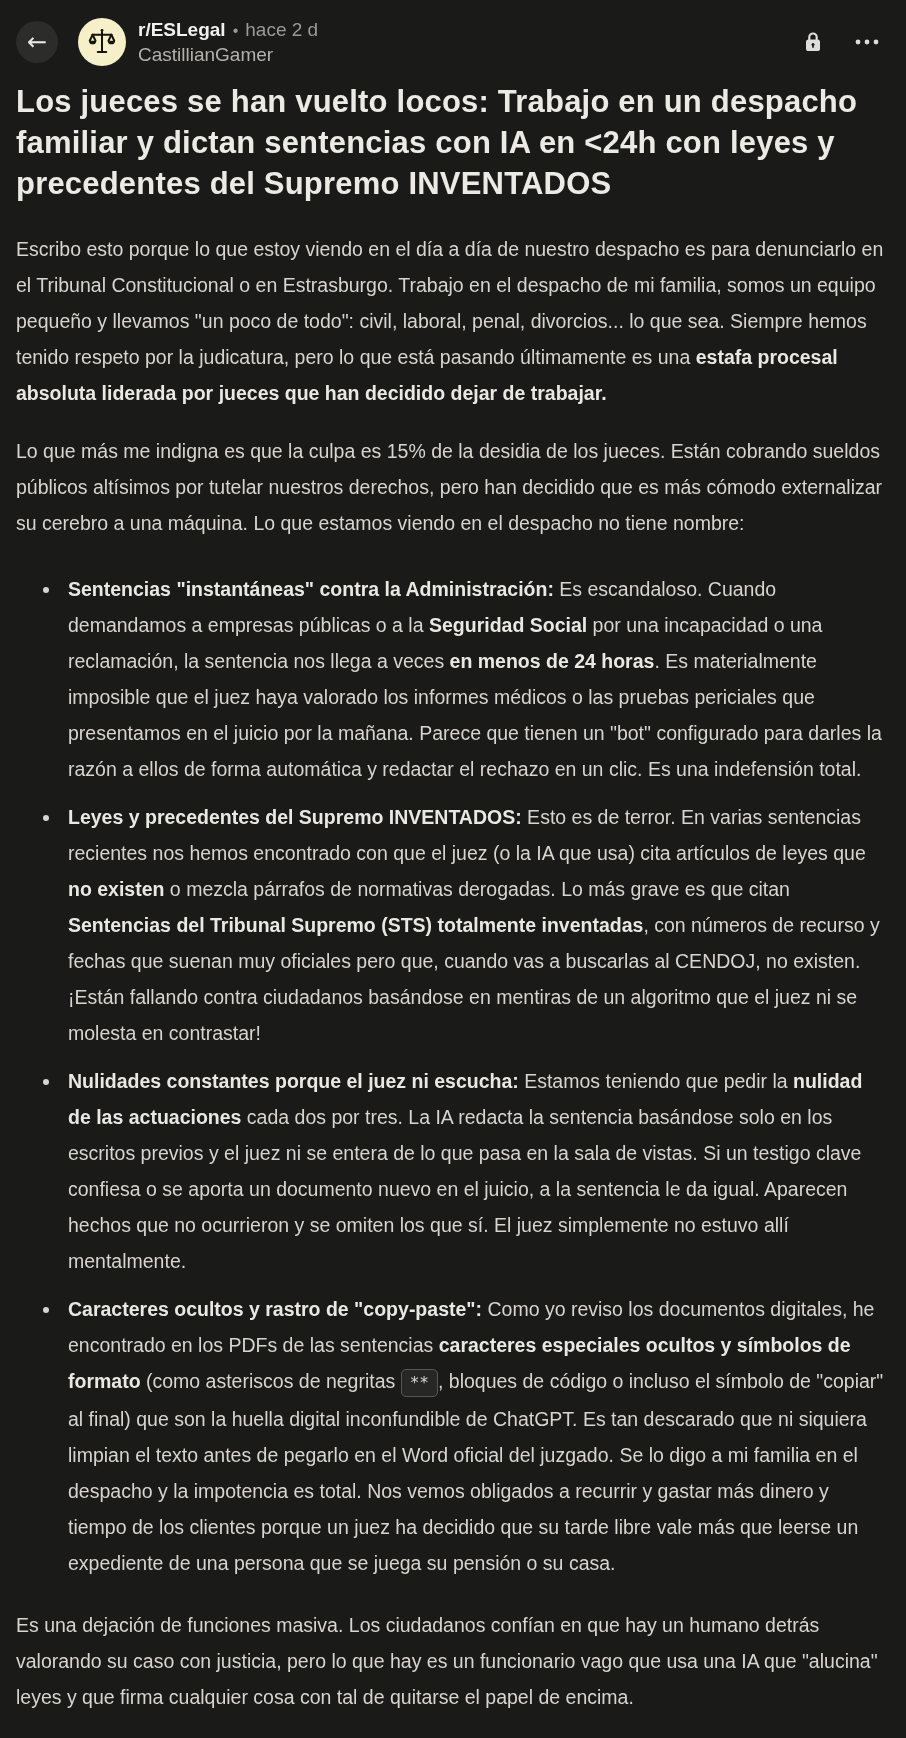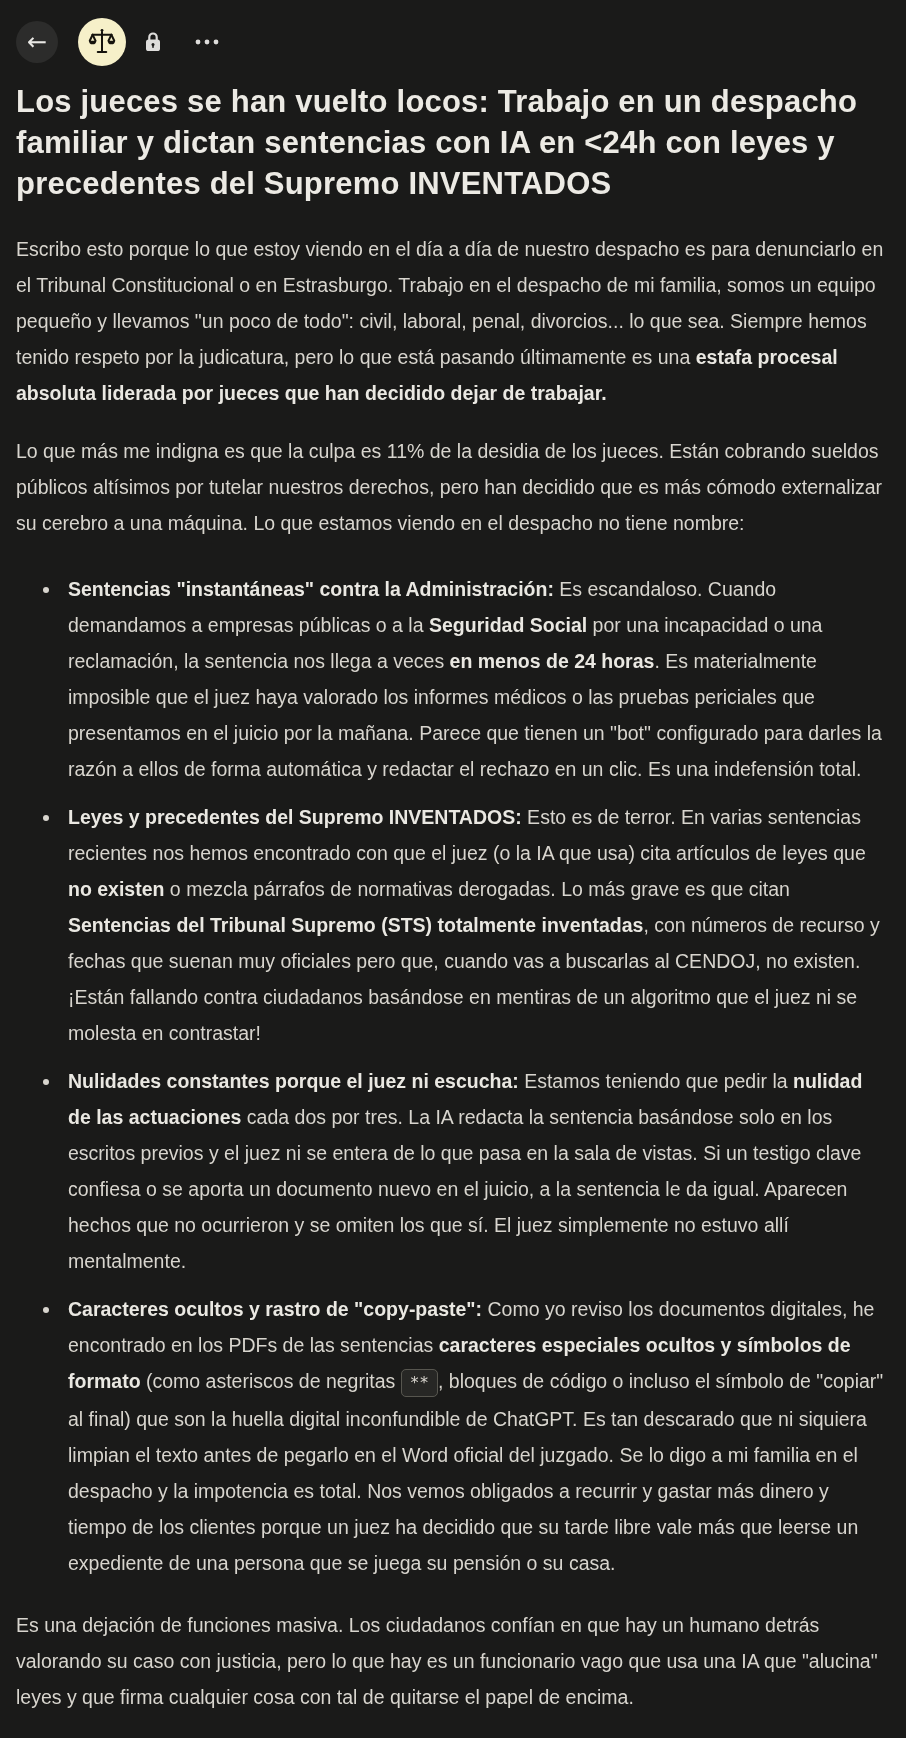--- a/index.html
+++ b/index.html
@@ -147,20 +147,28 @@
           <line x1="4.5" y1="6.2" x2="2.2" y2="11"></line>
           <line x1="4.5" y1="6.2" x2="6.8" y2="11"></line>
           <path d="M1.6 11 A 2.9 2.9 0 0 0 7.4 11 Z" fill="#15130d" stroke="none"></path>
           <line x1="19.5" y1="6.2" x2="17.2" y2="11"></line>
           <line x1="19.5" y1="6.2" x2="21.8" y2="11"></line>
           <path d="M16.6 11 A 2.9 2.9 0 0 0 22.4 11 Z" fill="#15130d" stroke="none"></path>
         </svg>
       </span>
     </div>
 
+    <div class="header-meta">
+      <div class="meta-line1">
+        <span class="subreddit">r/ESLegal</span>
+        <span class="meta-sep">•</span>
+        <span class="post-time">hace 2 d</span>
+      </div>
+      <span class="author">CastillianGamer</span>
+    </div>
 
     <div class="header-actions">
       <span class="icon-btn">
         <svg width="22" height="24" viewBox="0 0 22 24" fill="#dedddb">
           <path d="M6.2 10 L6.2 7.2 A4.8 4.8 0 0 1 15.8 7.2 L15.8 10 L13.6 10 L13.6 7.2 A2.6 2.6 0 0 0 8.4 7.2 L8.4 10 Z"></path>
           <rect x="4" y="9.5" width="14" height="11.5" rx="2.6"></rect>
           <circle cx="11" cy="14.4" r="1.5" fill="#1a1a19"></circle>
           <rect x="10.2" y="14.8" width="1.6" height="3.2" rx="0.8" fill="#1a1a19"></rect>
         </svg>
       </span>
@@ -173,21 +181,21 @@
           </svg>
         </span>
       </button>
     </div>
   </div>
 
   <h1 class="post-title">Los jueces se han vuelto locos: Trabajo en un despacho familiar y dictan sentencias con IA en &lt;24h con leyes y precedentes del Supremo INVENTADOS</h1>
 
   <div class="post-body">
     <p class="lead-space">Escribo esto porque lo que estoy viendo en el día a día de nuestro despacho es para denunciarlo en el Tribunal Constitucional o en Estrasburgo. Trabajo en el despacho de mi familia, somos un equipo pequeño y llevamos "un poco de todo": civil, laboral, penal, divorcios... lo que sea. Siempre hemos tenido respeto por la judicatura, pero lo que está pasando últimamente es una <strong>estafa procesal absoluta liderada por jueces que han decidido dejar de trabajar.</strong></p>
-    <p>Lo que más me indigna es que la culpa es 11% de la desidia de los jueces. Están cobrando sueldos públicos altísimos por tutelar nuestros derechos, pero han decidido que es más cómodo externalizar su cerebro a una máquina. Lo que estamos viendo en el despacho no tiene nombre:</p>
+    <p>Lo que más me indigna es que la culpa es 15% de la desidia de los jueces. Están cobrando sueldos públicos altísimos por tutelar nuestros derechos, pero han decidido que es más cómodo externalizar su cerebro a una máquina. Lo que estamos viendo en el despacho no tiene nombre:</p>
     <ul>
       <li><strong>Sentencias "instantáneas" contra la Administración:</strong> Es escandaloso. Cuando demandamos a empresas públicas o a la <strong>Seguridad Social</strong> por una incapacidad o una reclamación, la sentencia nos llega a veces <strong>en menos de 24 horas</strong>. Es materialmente imposible que el juez haya valorado los informes médicos o las pruebas periciales que presentamos en el juicio por la mañana. Parece que tienen un "bot" configurado para darles la razón a ellos de forma automática y redactar el rechazo en un clic. Es una indefensión total.</li>
       <li><strong>Leyes y precedentes del Supremo INVENTADOS:</strong> Esto es de terror. En varias sentencias recientes nos hemos encontrado con que el juez (o la IA que usa) cita artículos de leyes que <strong>no existen</strong> o mezcla párrafos de normativas derogadas. Lo más grave es que citan <strong>Sentencias del Tribunal Supremo (STS) totalmente inventadas</strong>, con números de recurso y fechas que suenan muy oficiales pero que, cuando vas a buscarlas al CENDOJ, no existen. ¡Están fallando contra ciudadanos basándose en mentiras de un algoritmo que el juez ni se molesta en contrastar!</li>
       <li><strong>Nulidades constantes porque el juez ni escucha:</strong> Estamos teniendo que pedir la <strong>nulidad de las actuaciones</strong> cada dos por tres. La IA redacta la sentencia basándose solo en los escritos previos y el juez ni se entera de lo que pasa en la sala de vistas. Si un testigo clave confiesa o se aporta un documento nuevo en el juicio, a la sentencia le da igual. Aparecen hechos que no ocurrieron y se omiten los que sí. El juez simplemente no estuvo allí mentalmente.</li>
       <li><strong>Caracteres ocultos y rastro de "copy-paste":</strong> Como yo reviso los documentos digitales, he encontrado en los PDFs de las sentencias <strong>caracteres especiales ocultos y símbolos de formato</strong> (como asteriscos de negritas <code class="inline-code">**</code>, bloques de código o incluso el símbolo de "copiar" al final) que son la huella digital inconfundible de ChatGPT. Es tan descarado que ni siquiera limpian el texto antes de pegarlo en el Word oficial del juzgado. Se lo digo a mi familia en el despacho y la impotencia es total. Nos vemos obligados a recurrir y gastar más dinero y tiempo de los clientes porque un juez ha decidido que su tarde libre vale más que leerse un expediente de una persona que se juega su pensión o su casa.</li>
     </ul>
     <p>Es una dejación de funciones masiva. Los ciudadanos confían en que hay un humano detrás valorando su caso con justicia, pero lo que hay es un funcionario vago que usa una IA que "alucina" leyes y que firma cualquier cosa con tal de quitarse el papel de encima.</p>
   </div>
 
 </div>

